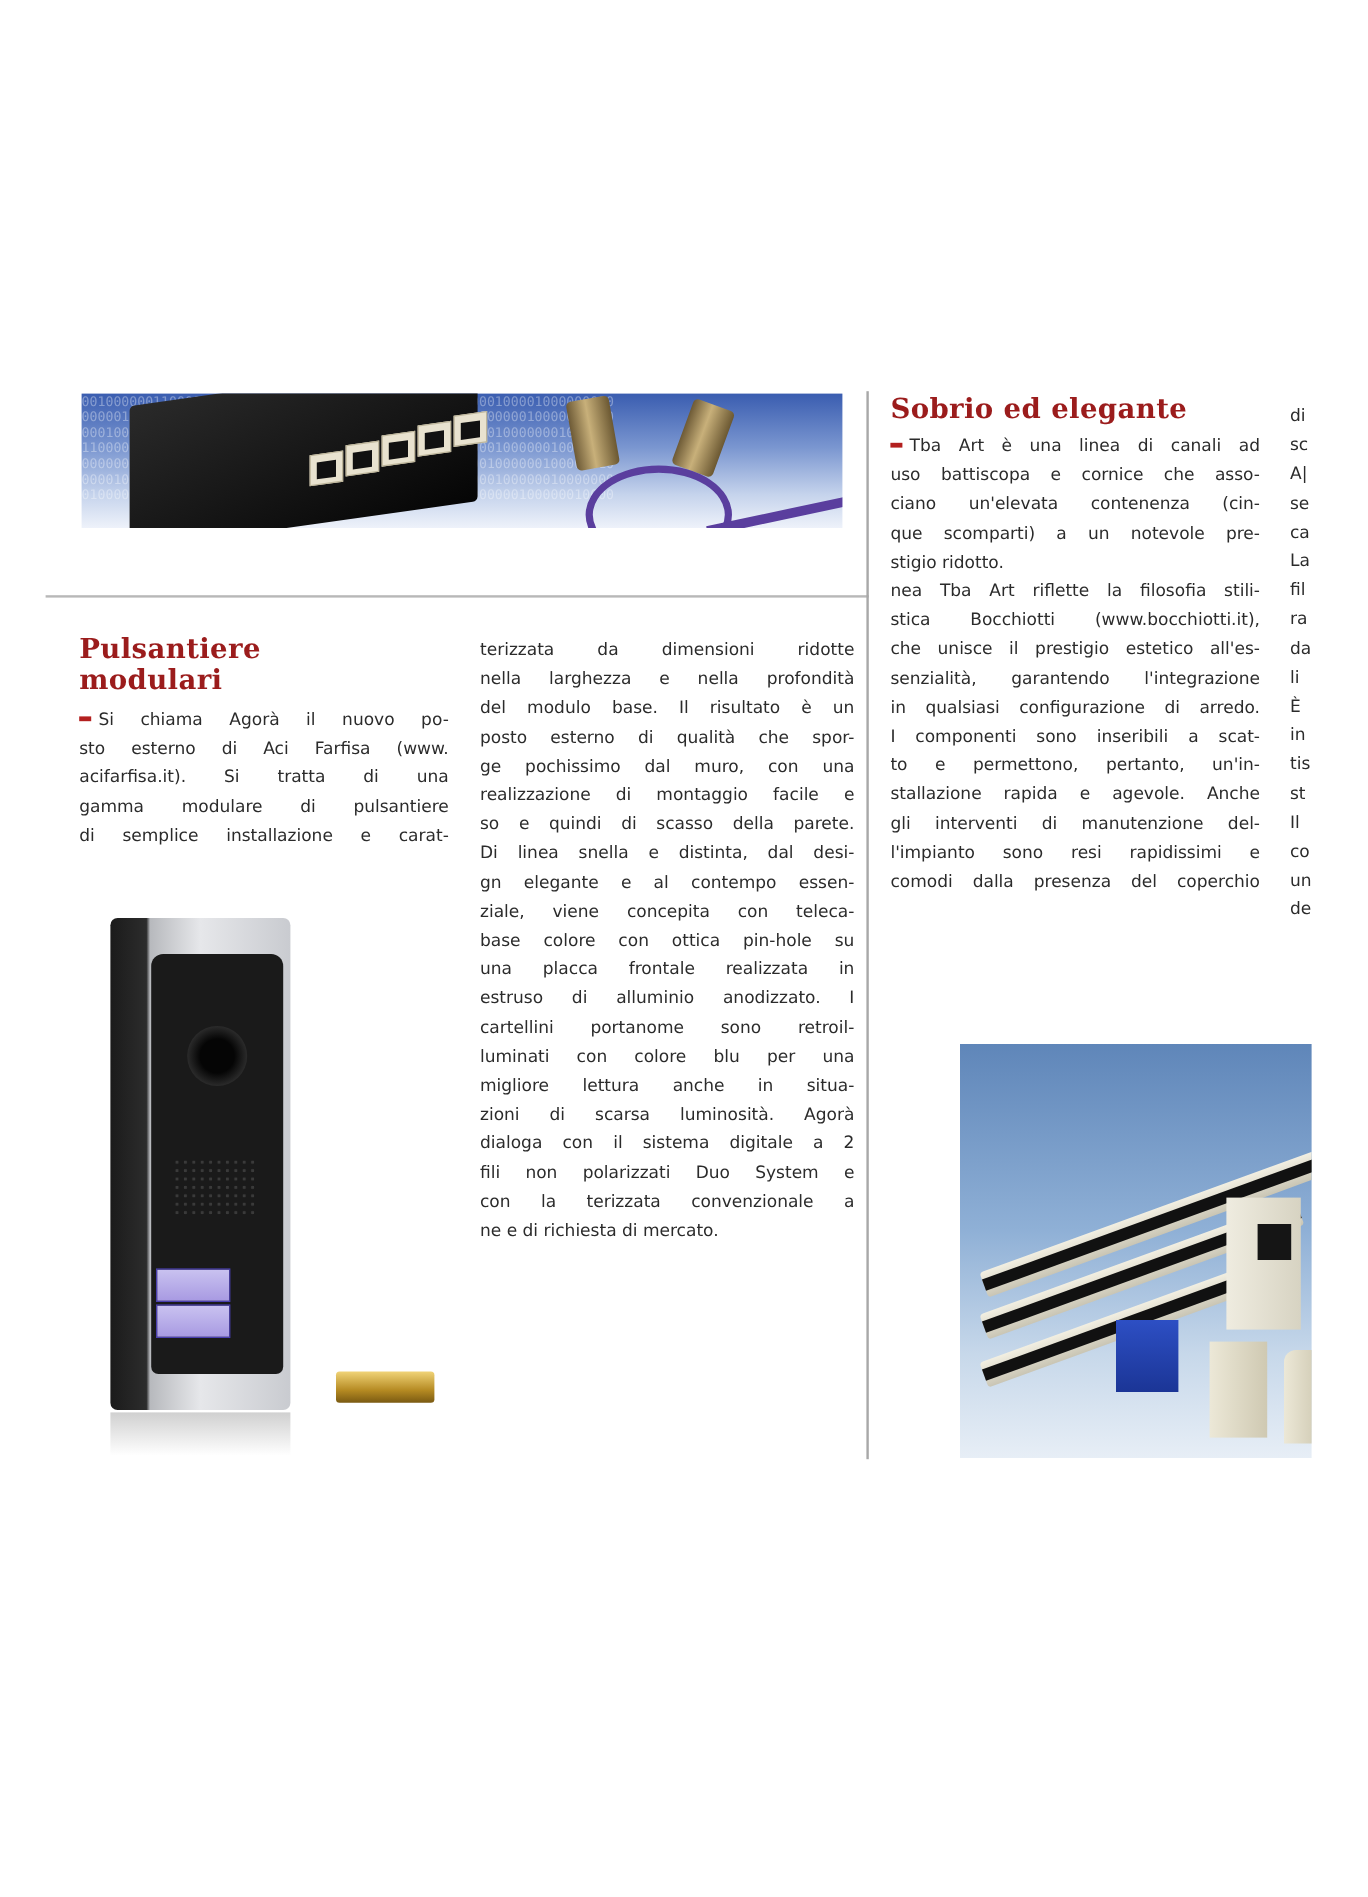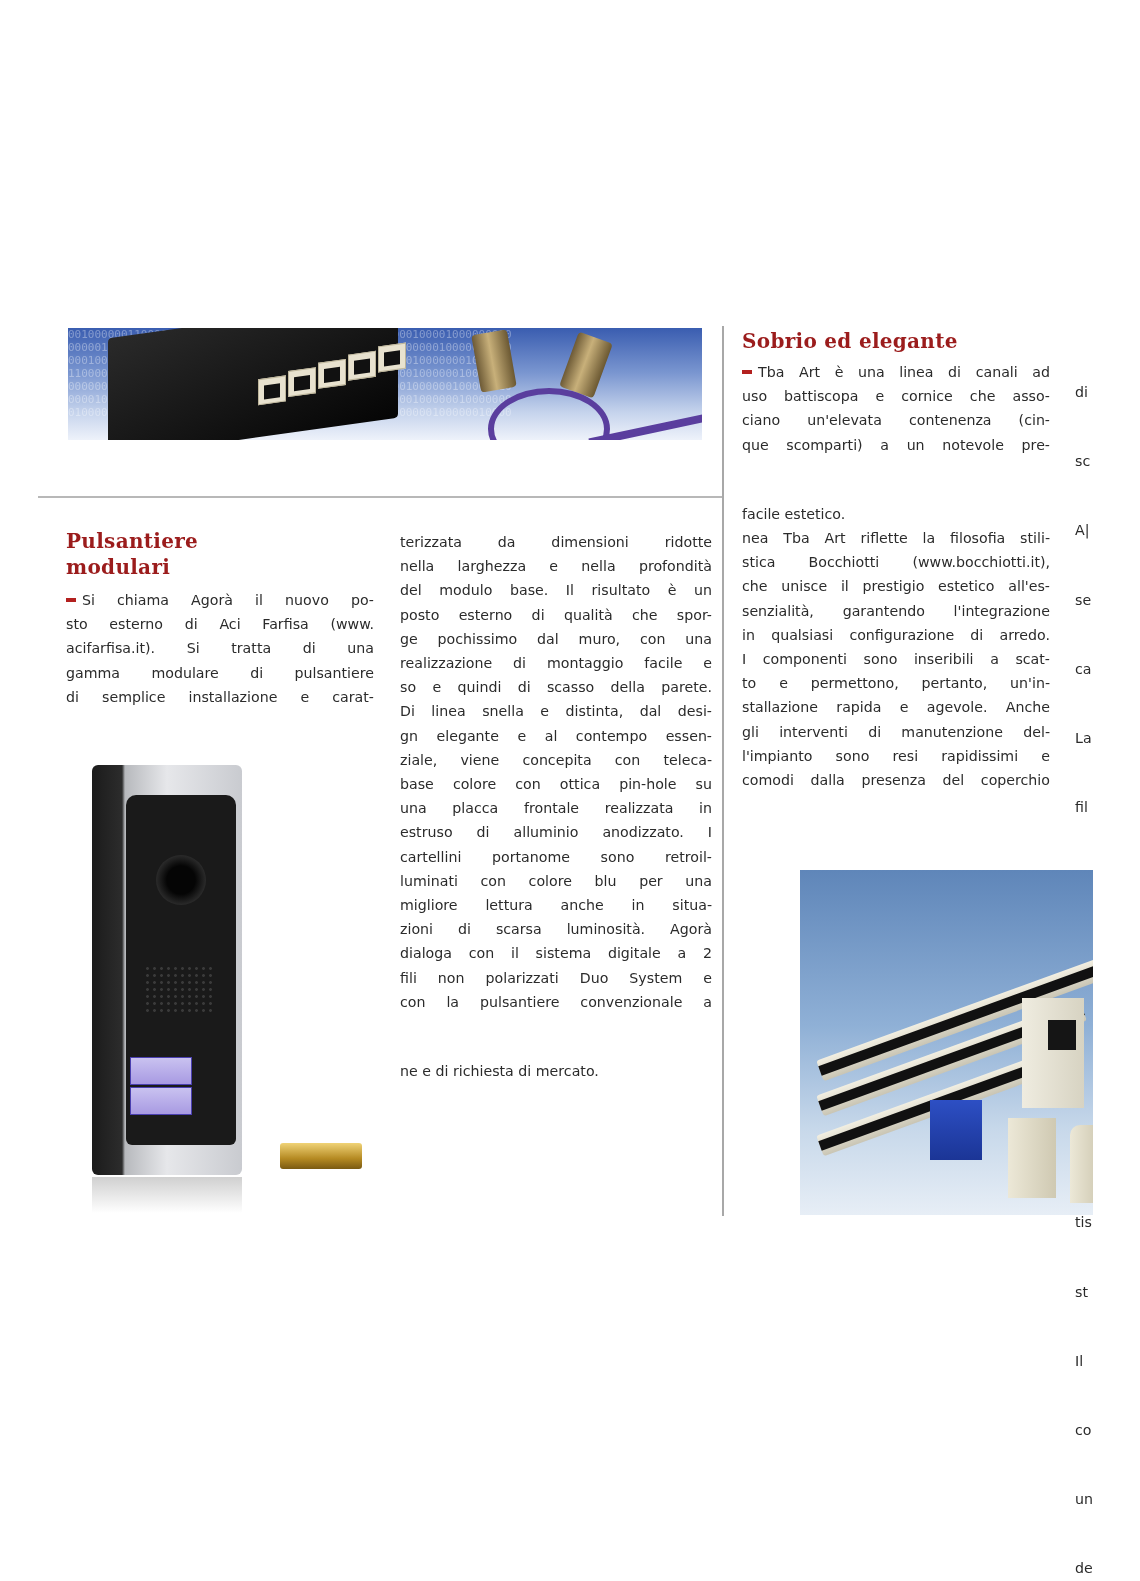--- a/index.html
+++ b/index.html
@@ -3,28 +3,28 @@
 <meta charset="utf-8">
 <style>
   html, body { margin: 0; padding: 0; }
   body {
     width: 1140px; height: 1581px; background: #ffffff; position: relative; overflow: hidden;
     font-family: "DejaVu Sans", sans-serif; color: #2a2a2a;
   }
   .abs { position: absolute; }
   .heading {
     font-family: "DejaVu Serif", serif; font-weight: bold; color: #9b1c1c;
-    font-size: 20px; line-height: 26px; letter-spacing: 0.3px; margin: 0;
+    font-size: 23px; line-height: 26px; letter-spacing: 0.3px; margin: 0;
   }
   .col-text {
     font-family: "DejaVu Sans", sans-serif; font-size: 14.2px; line-height: 24.2px;
     color: #2b2b2b; text-align: justify; margin: 0;
   }
   .col-text .line { display: block; white-space: nowrap; text-align: justify; text-align-last: justify; }
-  .col-text .line.last { text-align-last: left; margin-top: 45px; }
+  .col-text .line.last { text-align-last: left; }
   .bullet {
     display: inline-block; width: 10px; height: 4px; background: #b3201f;
     vertical-align: middle; margin-right: 6px; position: relative; top: -1px;
   }
   
   .net-img {
     left: 68px; top: 328px; width: 634px; height: 112px; overflow: hidden;
     background: linear-gradient(180deg, #3a5db0 0%, #7a96d0 40%, #c5d3ec 75%, #eef2fa 100%);
   }
   .net-img .binary {
@@ -175,33 +175,33 @@
   <span class="line">ziale, viene concepita con teleca-</span>
   <span class="line">base colore con ottica pin-hole su</span>
   <span class="line">una placca frontale realizzata in</span>
   <span class="line">estruso di alluminio anodizzato. I</span>
   <span class="line">cartellini portanome sono retroil-</span>
   <span class="line">luminati con colore blu per una</span>
   <span class="line">migliore lettura anche in situa-</span>
   <span class="line">zioni di scarsa luminosità. Agorà</span>
   <span class="line">dialoga con il sistema digitale a 2</span>
   <span class="line">fili non polarizzati Duo System e</span>
-  <span class="line">con la pulsantiere convenzionale a</span>
+  <span class="line">con la terizzata convenzionale a</span>
   <span class="line last">ne e di richiesta di mercato.</span>
 </div>
 
 <div class="abs" style="left:742px;top:328px;width:310px;">
   <p class="heading">Sobrio ed elegante</p>
 </div>
 <div class="abs col-text" style="left:742px;top:360px;width:308px;">
   <span class="line"><span class="bullet"></span><span>Tba Art è una linea di canali ad</span></span>
   <span class="line">uso battiscopa e cornice che asso-</span>
   <span class="line">ciano un'elevata contenenza (cin-</span>
   <span class="line">que scomparti) a un notevole pre-</span>
-  <span class="line last">facile estetico.</span>
+  <span class="line last">stigio ridotto.</span>
   <span class="line">nea Tba Art riflette la filosofia stili-</span>
   <span class="line">stica Bocchiotti (www.bocchiotti.it),</span>
   <span class="line">che unisce il prestigio estetico all'es-</span>
   <span class="line">senzialità, garantendo l'integrazione</span>
   <span class="line">in qualsiasi configurazione di arredo.</span>
   <span class="line">I componenti sono inseribili a scat-</span>
   <span class="line">to e permettono, pertanto, un'in-</span>
   <span class="line">stallazione rapida e agevole. Anche</span>
   <span class="line">gli interventi di manutenzione del-</span>
   <span class="line">l'impianto sono resi rapidissimi e</span>

